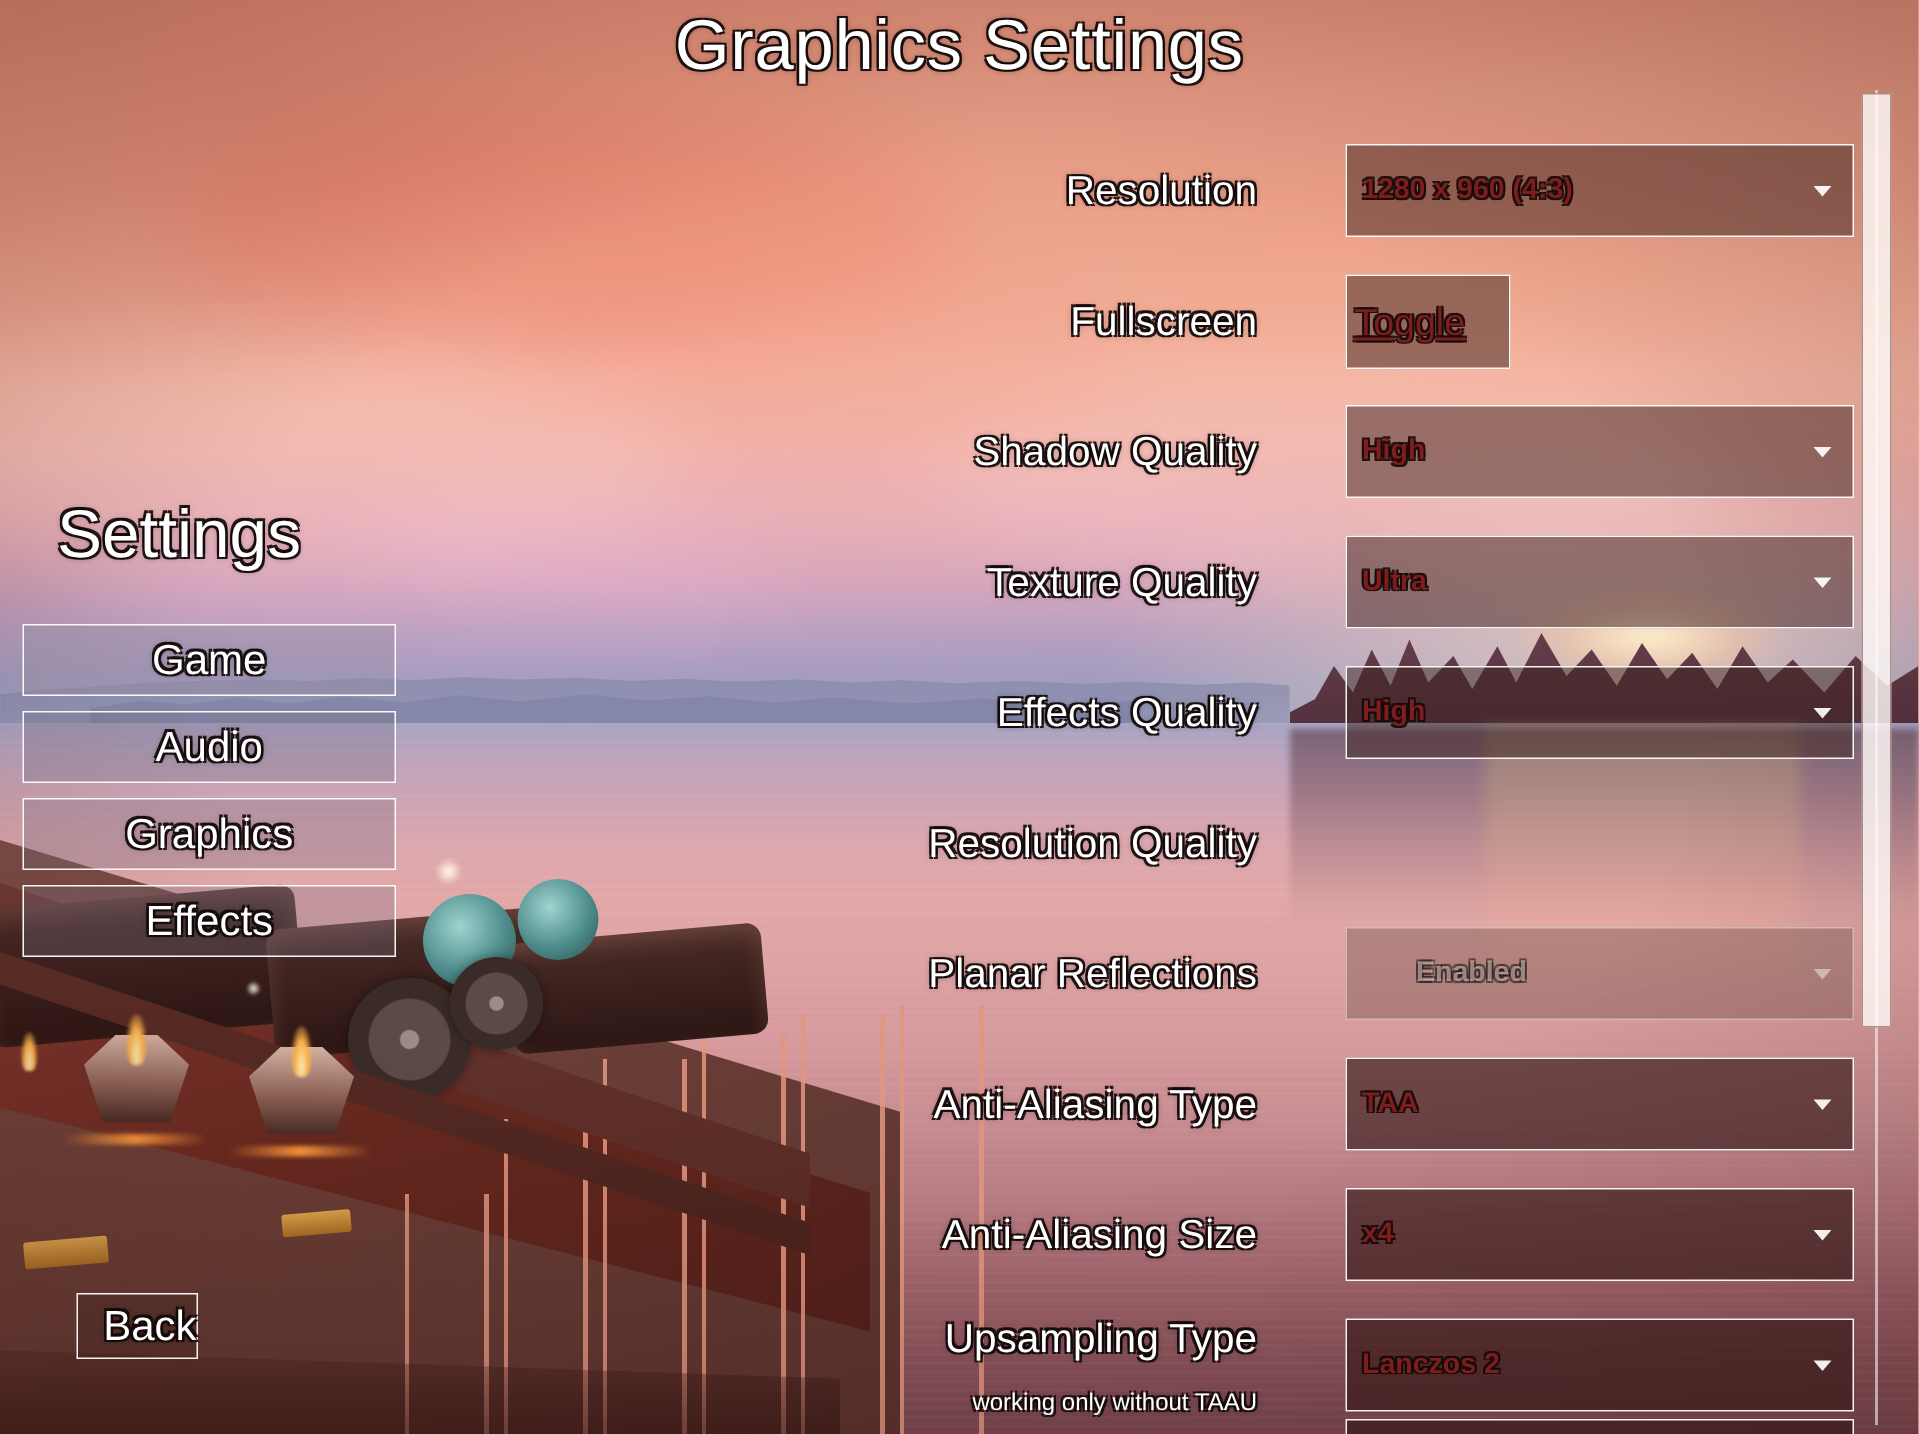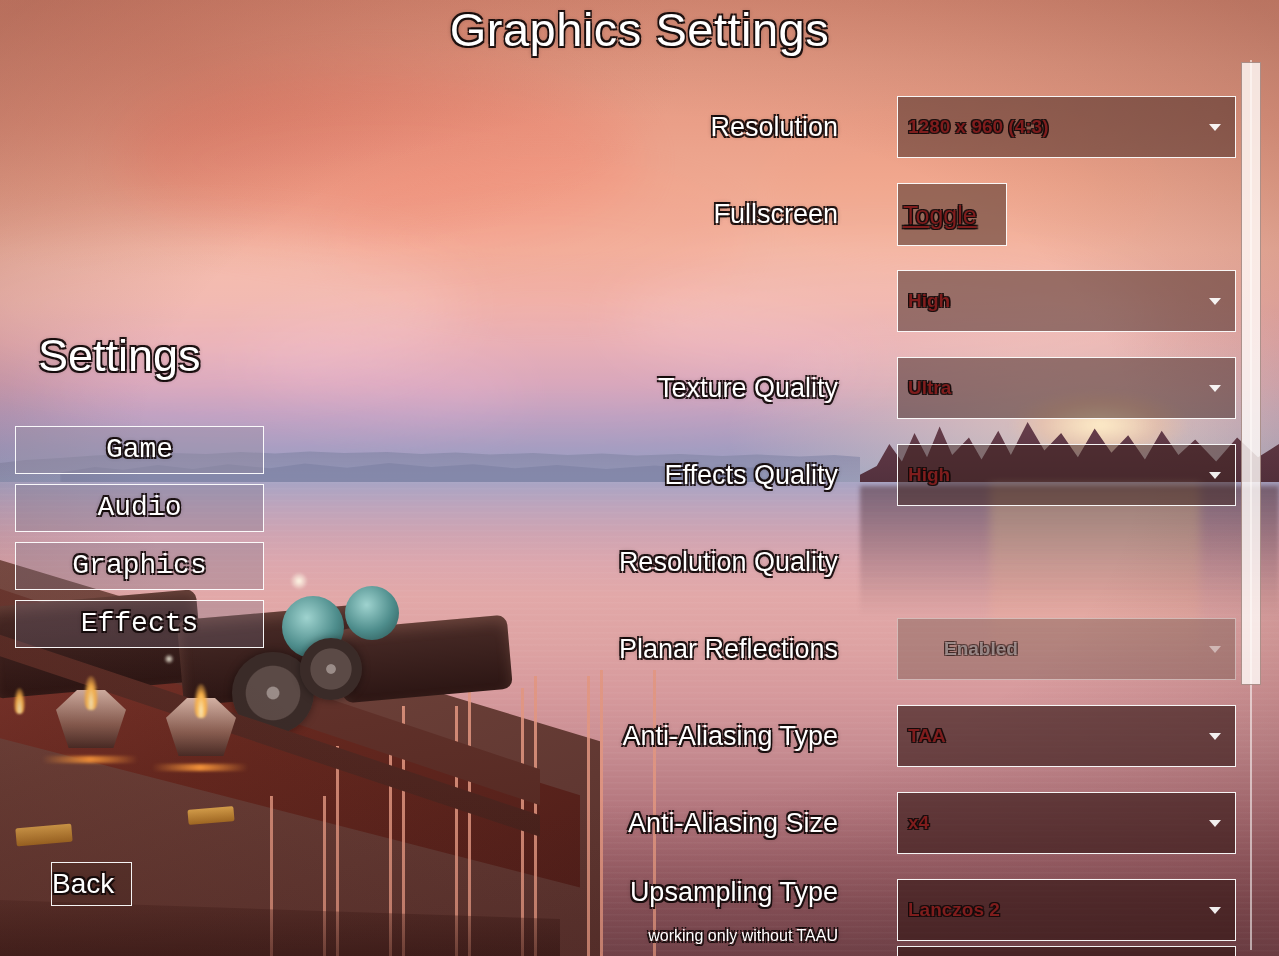--- a/index.html
+++ b/index.html
@@ -222,37 +222,38 @@
     position:absolute; left:0; top:2px; width:1279px;
     text-align:center; font-size:47px; line-height:56px;
     letter-spacing:.5px; font-weight:400;
   }
 
   
   #sidebar-title {
     position:absolute; left:38px; top:330px;
     font-size:45px; line-height:52px; font-weight:400;
   }
-  #sidebar-nav { position:absolute; left:15px; top:426px; width:200px;font-family:Liberation Mono, monospace; }
+  #sidebar-nav { position:absolute; left:15px; top:416px; width:200px; }
   .nav-btn {
     position:relative; width:249px; height:48px; margin-bottom:10px;
     border:1.6px solid rgba(255,255,255,.95);
     background:rgba(120,110,130,.30);
     display:flex; align-items:center; justify-content:center;
     cursor:pointer;
   }
   .nav-btn.sel { background:rgba(150,140,160,.40); }
   .nav-label { font-size:28px; line-height:32px; }
 
   #back-button {
     position:absolute; left:51px; top:862px; width:81px; height:44px;
     border:1.6px solid rgba(255,255,255,.95);
     background:rgba(40,20,18,.18);
-    display:flex; align-items:center; justify-content:flex-start;
+    display:flex; align-items:center; justify-content:flex-end;
     cursor:pointer;
+    padding-left:16px;
   }
   #back-button .nav-label { font-size:28px; }
 
   
   #settings-list { position:absolute; left:560px; top:84px; width:690px; }
   .srow {
     position:relative; height:87px;
   }
   .srow-label {
     position:absolute; right:412px; top:0; width:330px; height:87px;
@@ -410,20 +411,23 @@
       </div>
       <div class="srow">
         <div class="srow-label">
           <div class="main outline-text">Fullscreen</div>
         </div>
         <div class="ctrl toggle">
           <span class="val">Toggle</span>
         </div>
       </div>
       <div class="srow">
+        <div class="srow-label">
+          <div class="main outline-text">Shadow Quality</div>
+        </div>
         <div class="ctrl">
           <span class="val">High</span>
           <span class="caret"></span>
         </div>
       </div>
       <div class="srow">
         <div class="srow-label">
           <div class="main outline-text">Texture Quality</div>
         </div>
         <div class="ctrl">

